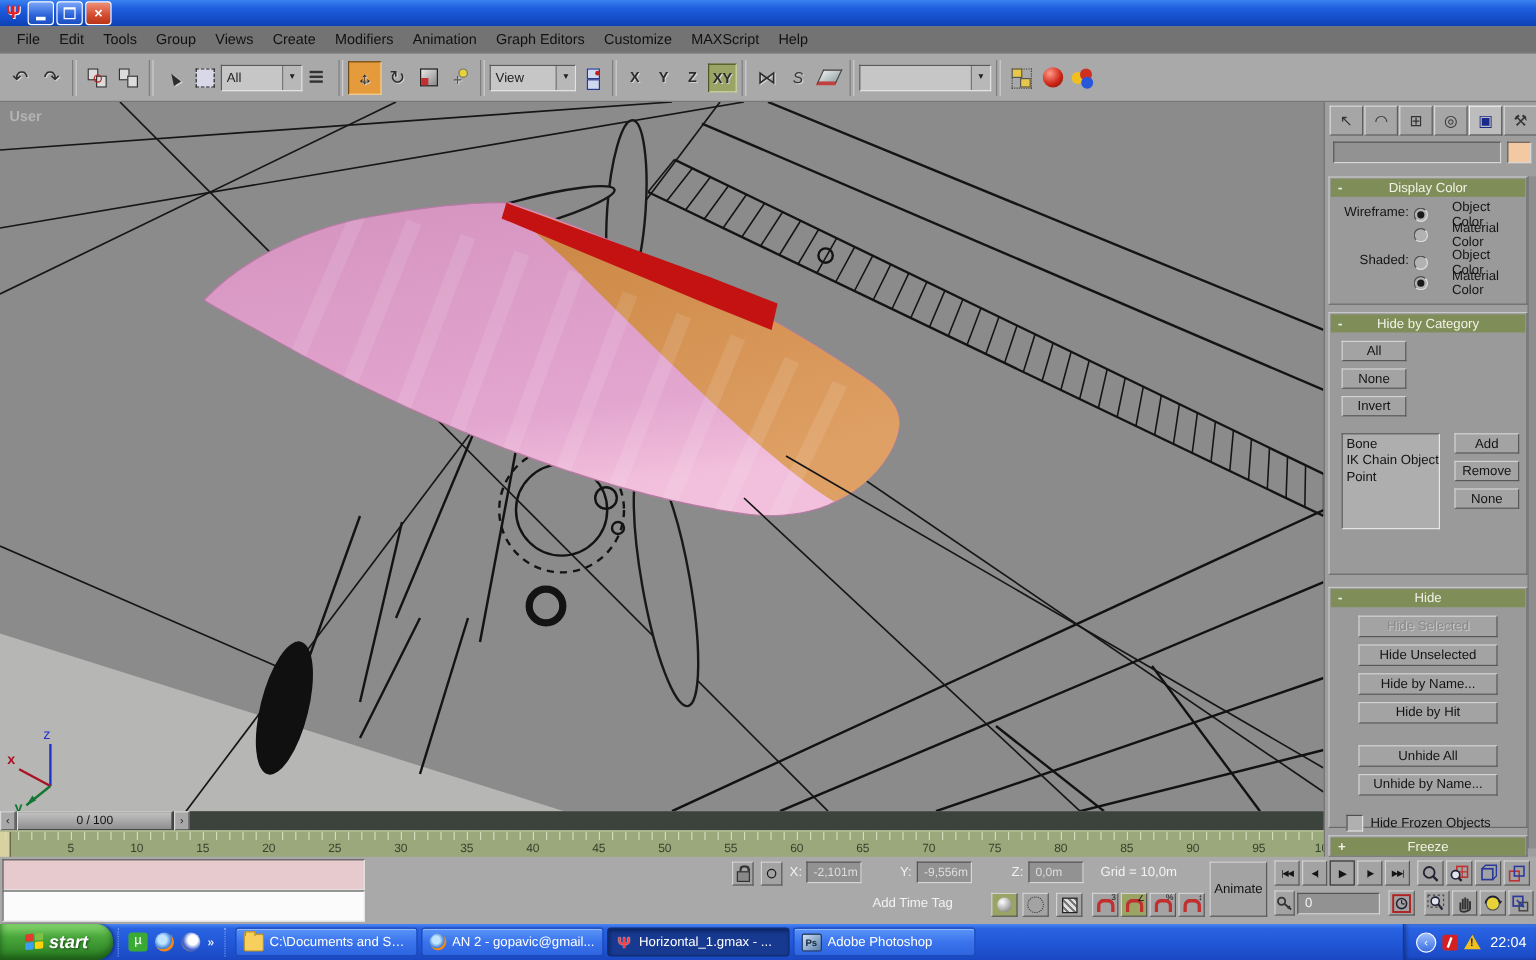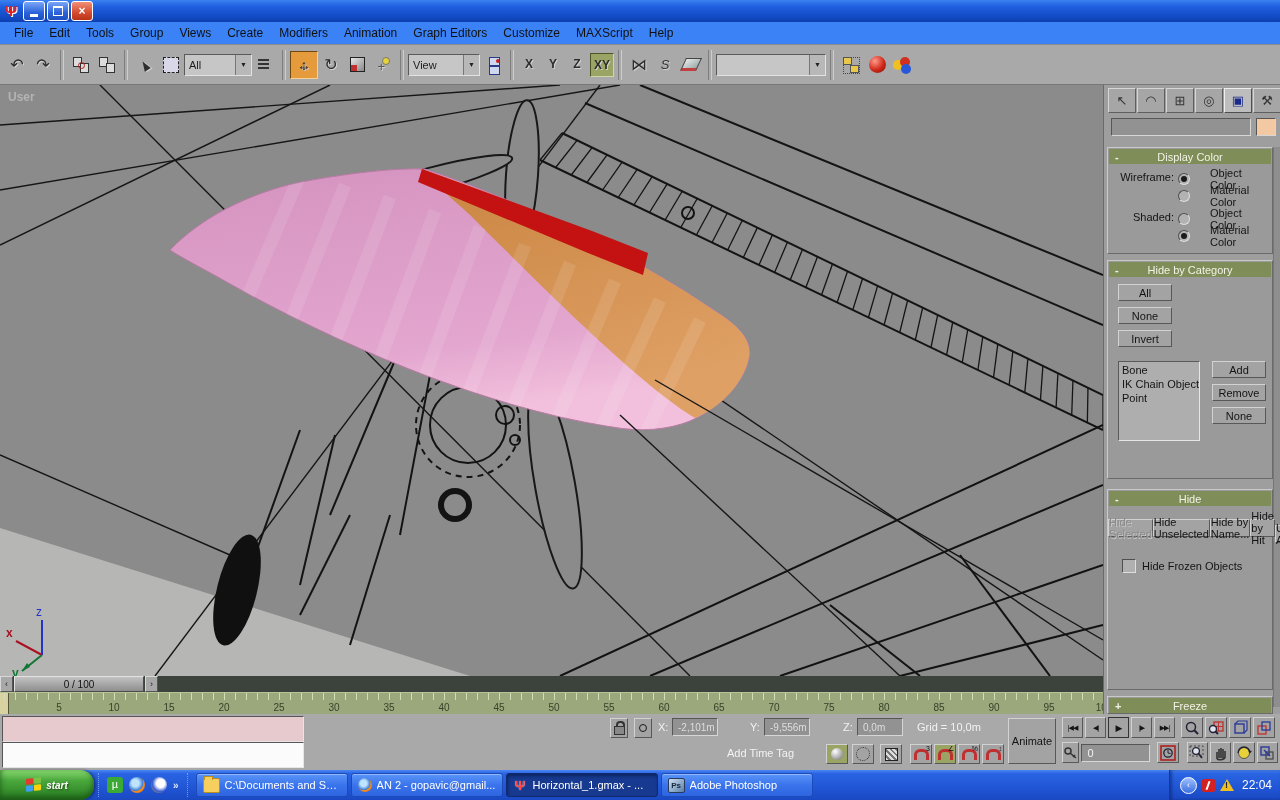--- a/index.html
+++ b/index.html
@@ -13,21 +13,21 @@
     font-size:15px;line-height:16px;text-align:center;text-shadow:1px 1px 0 #fff;}
   .title-text{font-size:12px;font-weight:bold;text-shadow:1px 1px 1px #0a2a7a;flex:1;}
   .winbtns{display:flex;gap:2px;margin-right:3px;}
   .wbtn{width:20px;height:18px;border:1px solid #fff;border-radius:3px;color:#fff;
     background:linear-gradient(180deg,#7aa6f8,#2b62d8 60%,#1c4fc0);display:flex;
     align-items:center;justify-content:center;font-size:11px;}
   .wbtn.close{background:linear-gradient(180deg,#f09078,#d44a2e 60%,#b83418);font-size:12px;font-weight:bold;}
   .wbtn .minbar{width:8px;height:3px;background:#fff;margin-top:8px;}
   .wbtn .rsq{width:8px;height:7px;border:1px solid #fff;border-top-width:2px;}
   
-  .menubar{position:absolute;left:0;top:22px;width:1280px;height:23px;background:#3b82f6;
+  .menubar{position:absolute;left:0;top:22px;width:1280px;height:23px;background:#737373;
     border-bottom:1px solid #8b8b8b;display:flex;align-items:center;padding-left:6px;box-sizing:border-box;}
   .menu-item{font-size:12px;color:#111;padding:2px 8px;}
   
   .toolbar{position:absolute;left:0;top:45px;width:1280px;height:40px;background:#a9a9a9;
     border-bottom:1px solid #787878;display:flex;align-items:center;padding-left:4px;box-sizing:border-box;}
   .tsep{width:2px;height:30px;margin:0 4px;border-left:1px solid #7e7e7e;border-right:1px solid #cdcdcd;}
   .ticon{width:26px;height:26px;display:flex;align-items:center;justify-content:center;
     font-size:16px;color:#2d2d2d;text-shadow:1px 1px 0 #d2d2d2;position:relative;flex:none;}
   .ticon.active{background:#e59a3c;border:1px solid;border-color:#6e4a12 #f4d09a #f4d09a #6e4a12;}
   .ticon.active2{background:#9aa465;border:1px solid;border-color:#4e5526 #d0d6a8 #d0d6a8 #4e5526;}
@@ -99,21 +99,21 @@
   .radio{width:10px;height:10px;border-radius:50%;background:#b2b2b2;border:1px solid;
     border-color:#4f4f4f #dedede #dedede #4f4f4f;position:relative;flex:none;}
   .radio.on:after{content:"";position:absolute;left:2px;top:2px;width:6px;height:6px;border-radius:50%;background:#1a1a1a;}
   .hbc-body{display:flex;padding:6px 6px 4px 10px;}
   .cbrow{display:flex;align-items:center;gap:6px;height:19px;}
   .cbox{width:12px;height:12px;background:#b0b0b0;border:1px solid;border-color:#4f4f4f #dedede #dedede #4f4f4f;flex:none;}
   .pbtn{width:54px;height:17px;margin-bottom:6px;}
   .lbox{width:86px;height:80px;background:#aeaeae;border:1px solid;border-color:#5a5a5a #e6e6e6 #e6e6e6 #5a5a5a;
     overflow:hidden;padding:1px 3px;box-sizing:border-box;}
   .lbitem{font-size:11px;line-height:14px;white-space:nowrap;}
-  .hide-body{display:flex;align-items:center;padding:6px 0 6px 0;}
+  .hide-body{display:flex;flex-direction:column;align-items:center;padding:6px 0 6px 0;}
   .hbtn{width:116px;height:18px;margin-bottom:6px;}
   .hbtn.gap{margin-top:12px;}
   .hfrozen{display:flex;align-items:center;gap:6px;margin:4px 0 2px 14px;align-self:flex-start;}
   
   .timeslider{position:absolute;left:0;top:676px;width:1103px;height:16px;background:#3c423c;display:flex;align-items:center;}
   .tsarrow{width:11px;height:14px;background:#a8a8a8;border:1px solid;border-color:#d8d8d8 #555 #555 #d8d8d8;
     font-size:9px;display:flex;align-items:center;justify-content:center;color:#222;flex:none;}
   .tsbtn{width:128px;height:14px;margin:0 1px;background:linear-gradient(180deg,#c2c2c2,#8e8e8e);
     border:1px solid;border-color:#e2e2e2 #4a4a4a #4a4a4a #e2e2e2;font-size:10px;color:#111;
     display:flex;align-items:center;justify-content:center;flex:none;}
@@ -153,21 +153,21 @@
   .keyfield{width:70px;height:18px;}
   .zgap{width:8px;}
   
   .taskbar{position:absolute;left:0;top:770px;width:1280px;height:30px;
     background:linear-gradient(180deg,#4a86f4 0%,#2a64e2 12%,#2157d6 55%,#1a48c2 100%);
     display:flex;align-items:center;}
   .startbtn{width:94px;height:30px;border-radius:0 14px 14px 0;
     background:linear-gradient(180deg,#8ada72 0%,#4aa83c 35%,#2f8527 85%,#256f1f 100%);
     display:flex;align-items:center;justify-content:center;gap:5px;
     box-shadow:inset 0 -3px 6px #1c5a16, 2px 0 3px rgba(0,0,20,.4);flex:none;}
-  .startbtn .stext{color:#fff;font-weight:bold;font-style:italic;font-size:10px;text-shadow:1px 1px 2px #1a4a14;}
+  .startbtn .stext{color:#fff;font-weight:bold;font-style:italic;font-size:15px;text-shadow:1px 1px 2px #1a4a14;}
   .xpflag{width:15px;height:14px;display:grid;grid-template-columns:7px 7px;grid-template-rows:6px 6px;gap:1px;transform:skewY(-6deg);}
   .xpflag i{border-radius:1px;}
   .xpflag i:nth-child(1){background:#e23a2e;}.xpflag i:nth-child(2){background:#7bc143;}
   .xpflag i:nth-child(3){background:#3aa0f0;}.xpflag i:nth-child(4){background:#fdd20a;}
   .qlaunch{display:flex;align-items:center;gap:6px;padding:0 8px;border-left:1px dotted #7a9cf0;border-right:1px dotted #7a9cf0;height:24px;margin-left:4px;}
   .qic{width:16px;height:16px;flex:none;}
   .qic.utorrent{background:#3aaa35;border-radius:3px;color:#fff;font-size:11px;text-align:center;line-height:15px;}
   .qic.firefox{border-radius:50%;background:radial-gradient(circle at 40% 38%,#bfe4ff 0 26%,#3f7fd6 54%,#f28a1e 60%,#e96c0c 100%);}
   .qic.player{border-radius:50%;background:radial-gradient(circle at 60% 40%,#fff 0 30%,#3a5fd0 60%,#e8a020 100%);}
   .qchev{color:#dfe9ff;font-size:10px;font-weight:bold;}

